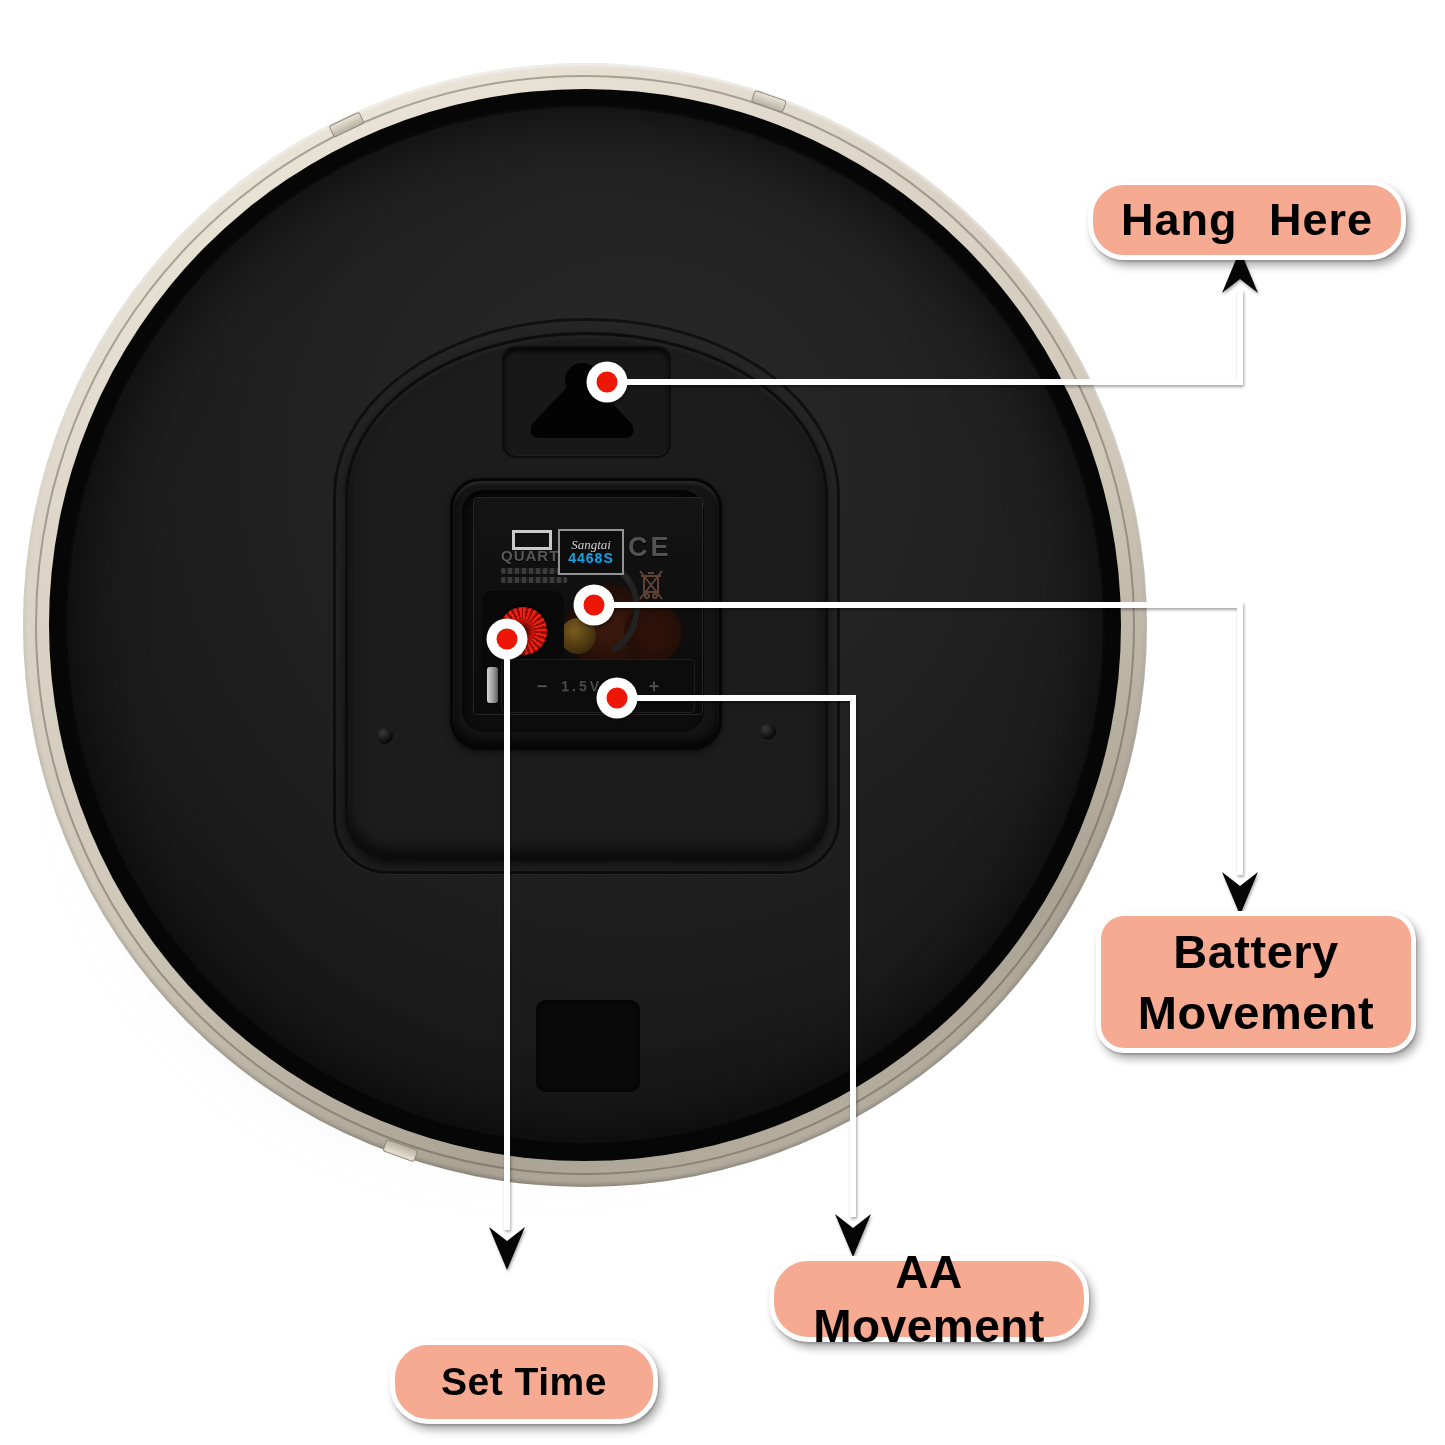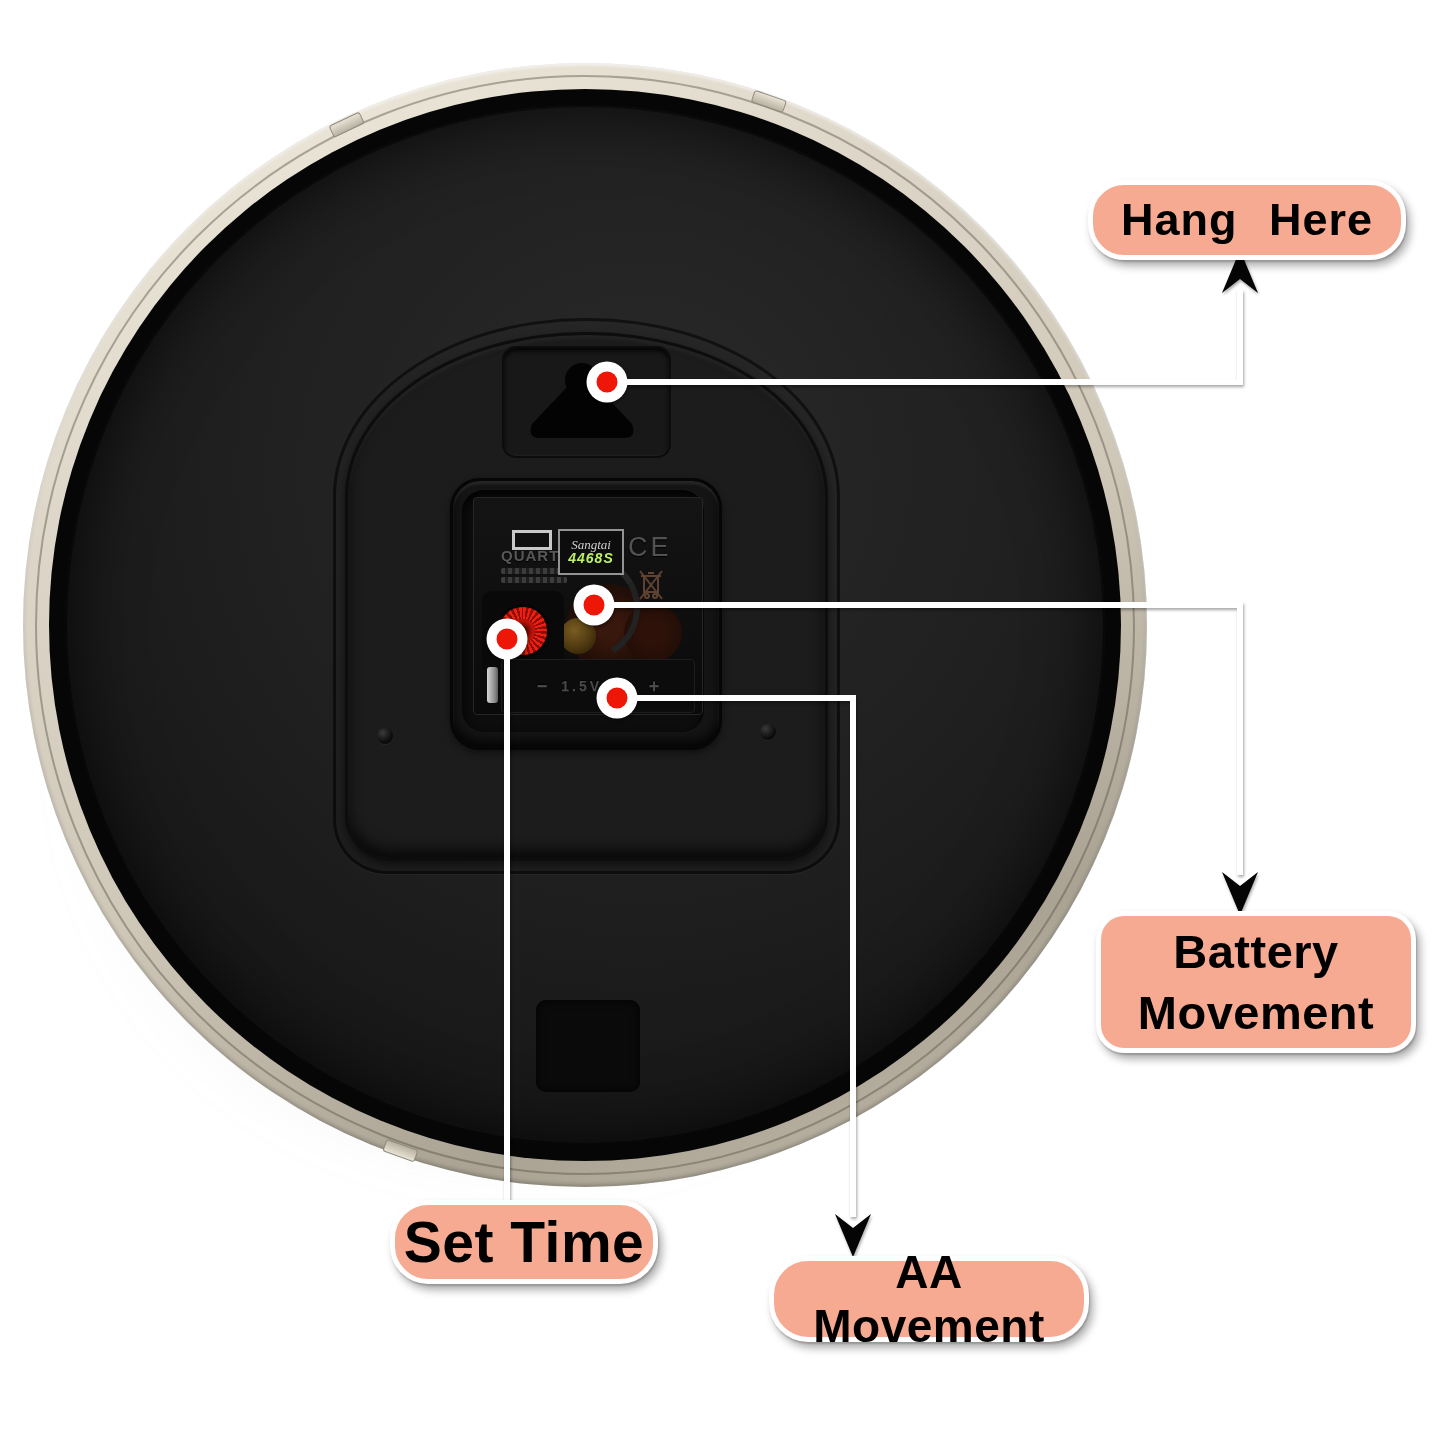--- a/index.html
+++ b/index.html
@@ -98,23 +98,23 @@
     display:block;height:6px;margin-top:3px;border-radius:2px;
     background:repeating-linear-gradient(90deg,#3c3c3c 0 4px,#1d1d1d 4px 7px);
   }
   .patent-bars{position:absolute;left:27px;top:67px;width:66px;}
   .sangtai-box{
     position:absolute;left:84px;top:31px;width:62px;height:42px;
     border:2px solid #939393;background:#0d0d0d;
     display:flex;flex-direction:column;align-items:center;justify-content:center;line-height:1.05;
   }
   .sangtai-brand{font-family:"Liberation Serif",serif;font-style:italic;font-size:13px;color:#cfcfcf;}
-  .sangtai-model{font-style:italic;font-weight:bold;font-size:14px;color:#bef264;letter-spacing:1px;}
+  .sangtai-model{font-weight:bold;font-size:14px;color:#0ea5e9;letter-spacing:1px;}
   .ce-mark{
-    position:absolute;left:154px;top:34px;font-size:27px;font-weight:normal;color:#525252;
+    position:absolute;left:154px;top:34px;font-size:27px;font-weight:bold;color:#525252;
     letter-spacing:3px;text-shadow:0 1px 1px #000;
   }
   .weee{position:absolute;left:164px;top:70px;}
   .wheel-housing{position:absolute;left:8px;top:93px;width:82px;height:82px;background:#090909;border-radius:10px;}
   .red-wheel{
     position:absolute;left:25px;top:109px;width:48px;height:48px;border-radius:50%;
     background:repeating-conic-gradient(#ee2012 0deg 7deg,#8f0e05 7deg 14deg);
     box-shadow:0 0 0 3px #060606, 0 1px 3px rgba(0,0,0,.8);
   }
   .red-wheel::after{
@@ -150,21 +150,21 @@
   .overlay{left:0;top:0;width:1445px;height:1445px;pointer-events:none;}
 
   .callout{
     position:absolute;display:flex;flex-direction:column;align-items:center;justify-content:center;
     background:#f7aa92;border:5px solid #ffffff;
     box-shadow:4px 6px 9px rgba(0,0,0,.32), 1px 2px 2px rgba(0,0,0,.18);
     color:#000;font-weight:bold;text-align:center;
   }
   .callout-hang{left:1088px;top:180px;width:308px;height:70px;border-radius:36px;font-size:45px;word-spacing:18px;letter-spacing:1px;}
   .callout-accurate{left:1096px;top:911px;width:310px;height:132px;border-radius:28px;font-size:47px;line-height:1.3;letter-spacing:.5px;}
-  .callout-settime{left:390px;top:1200px;width:258px;height:74px;border-radius:38px;font-size:57px;letter-spacing:.5px;}
+  .callout-settime{left:390px;top:1340px;width:258px;height:74px;border-radius:38px;font-size:39px;letter-spacing:.5px;}
   .callout-battery{left:769px;top:1256px;width:310px;height:76px;border-radius:39px;font-size:46px;letter-spacing:.5px;}
 </style>
 </head>
 <body>
 
 <div class="canvas">
 
   <div class="abs clock-shadow"></div>
 
   <div class="abs rim"></div>

